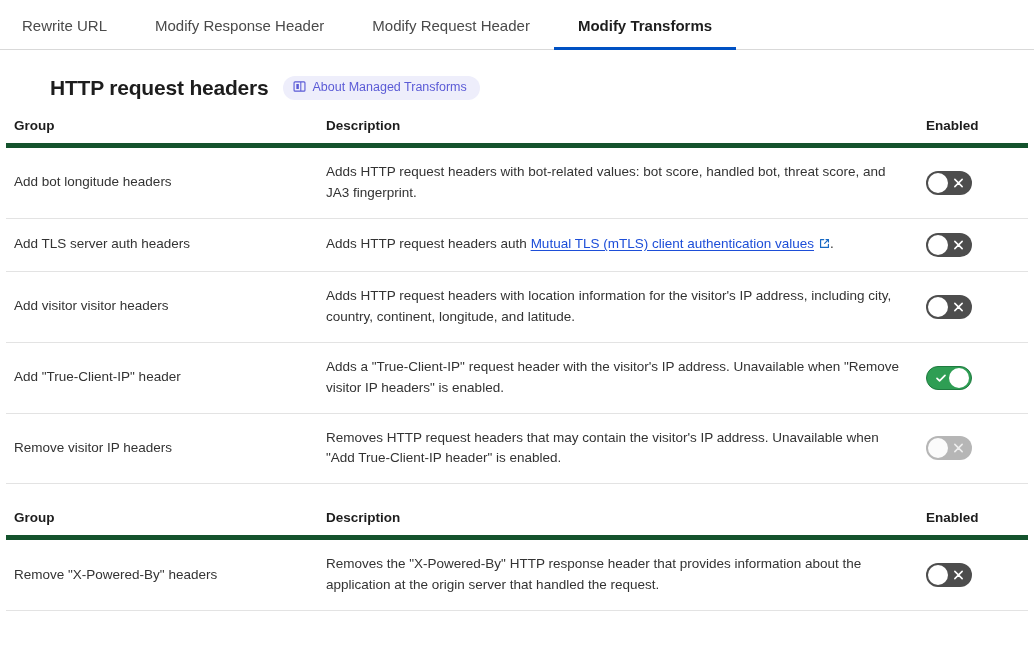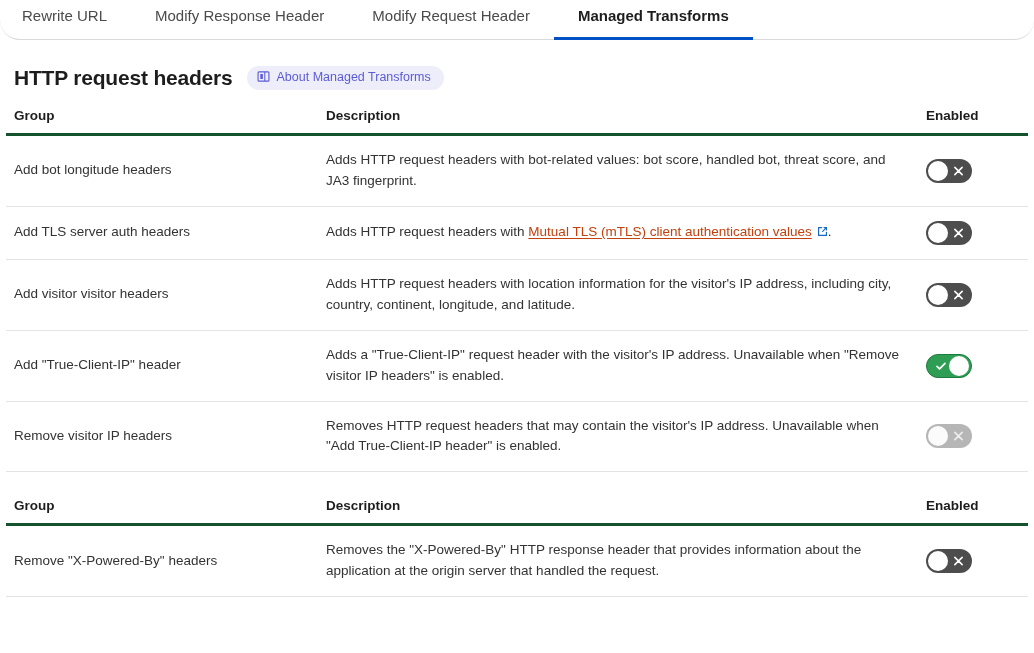--- a/index.html
+++ b/index.html
@@ -16,24 +16,23 @@
     font-family: "Liberation Sans", sans-serif;
     color: #1d1d1d;
     -webkit-font-smoothing: antialiased;
   }
 
   
   .tabbar {
     position: relative;
     display: flex;
     align-items: flex-end;
-    height: 40px;
+    height: 50px;
     padding: 0 0 0 0;
     border-bottom: 1px solid #d9d9d9;
-    border-radius: 22px;
   }
   .tab {
     position: relative;
     font-size: 15px;
     line-height: 1;
     color: #4a4a4a;
     padding: 0 24px 14px 24px;
     cursor: pointer;
     white-space: nowrap;
     border-bottom: 3px solid transparent;
@@ -53,20 +52,21 @@
   .content {
     padding: 0 6px 0 6px;
   }
   .section { padding: 0 0 0 0; }
 
   .section-head {
     display: flex;
     align-items: center;
     gap: 14px;
     padding: 26px 0 14px 8px;
+    margin-left: 36px;
   }
   .section-title {
     font-size: 21px;
     font-weight: 700;
     letter-spacing: -0.2px;
     color: #1d1d1d;
     margin: 0;
   }
   .about-badge {
     display: inline-flex;
@@ -89,21 +89,21 @@
     width: 100%;
     border-collapse: collapse;
     table-layout: fixed;
   }
   table.mt th {
     text-align: left;
     font-size: 13.5px;
     font-weight: 700;
     color: #1d1d1d;
     padding: 4px 8px 10px 8px;
-    border-bottom: 3px solid #14532d;
+    border-bottom: 5px solid #14532d;
     vertical-align: bottom;
   }
   table.mt td {
     font-size: 13.5px;
     color: #333333;
     padding: 14px 8px 14px 8px;
     border-bottom: 1px solid #e3e3e3;
     vertical-align: middle;
     line-height: 1.55;
   }
@@ -111,21 +111,21 @@
   .col-desc   { width: auto; }
   .col-enab   { width: 110px; }
   th.col-enab, td.col-enab { text-align: left; padding-left: 8px; }
   th.col-enab { padding-left: 8px; }
 
   td.group-cell { color: #1d1d1d; }
   td.desc-cell  { padding-right: 24px; }
   td.toggle-cell { padding-left: 8px; }
 
   .ext-link {
-    color: #c2410c;
+    color: #1d4ed8;
     text-decoration: underline;
     text-underline-offset: 2px;
     cursor: pointer;
   }
   .ext-icon {
     display: inline-block;
     vertical-align: -1px;
     margin-left: 5px;
   }
 
@@ -180,21 +180,21 @@
 
   .spacer-lg { height: 22px; }
 </style>
 </head>
 <body>
 
 <div class="tabbar">
   <button class="tab">Rewrite URL</button>
   <button class="tab">Modify Response Header</button>
   <button class="tab">Modify Request Header</button>
-  <button class="tab active">Managed Transforms</button>
+  <button class="tab active">Modify Transforms</button>
 </div>
 
 <div class="content">
 
   <section class="section">
     <div class="section-head">
       <h2 class="section-title">HTTP request headers</h2>
       <a class="about-badge">
         <span class="bi">
           <svg width="13" height="13" viewBox="0 0 16 16" fill="none" aria-hidden="true">
@@ -232,21 +232,21 @@
                 <svg width="11" height="11" viewBox="0 0 12 12" aria-hidden="true">
                   <path d="M2 2 L10 10 M10 2 L2 10" stroke="#ffffff" stroke-width="1.7" stroke-linecap="round"></path>
                 </svg>
               </span>
             </button>
           </td>
         </tr>
 
         <tr>
           <td class="group-cell">Add TLS server auth headers</td>
-          <td class="desc-cell"><span>Adds HTTP request headers with </span><a class="ext-link">Mutual TLS (mTLS) client authentication values</a><span class="ext-icon"><svg width="11" height="11" viewBox="0 0 14 14" fill="none" aria-hidden="true">
+          <td class="desc-cell"><span>Adds HTTP request headers auth </span><a class="ext-link">Mutual TLS (mTLS) client authentication values</a><span class="ext-icon"><svg width="11" height="11" viewBox="0 0 14 14" fill="none" aria-hidden="true">
                   <path d="M6 2H2v10h10V8" stroke="#1668c4" stroke-width="1.5" stroke-linecap="round" stroke-linejoin="round"></path>
                   <path d="M9 2h3v3" stroke="#1668c4" stroke-width="1.5" stroke-linecap="round" stroke-linejoin="round"></path>
                   <path d="M7.2 6.8L12 2" stroke="#1668c4" stroke-width="1.5" stroke-linecap="round"></path>
                 </svg></span><span>.</span></td>
           <td class="toggle-cell">
             <button class="switch">
               <span class="knob"></span>
               <span class="mark">
                 <svg width="11" height="11" viewBox="0 0 12 12" aria-hidden="true">
                   <path d="M2 2 L10 10 M10 2 L2 10" stroke="#ffffff" stroke-width="1.7" stroke-linecap="round"></path>

